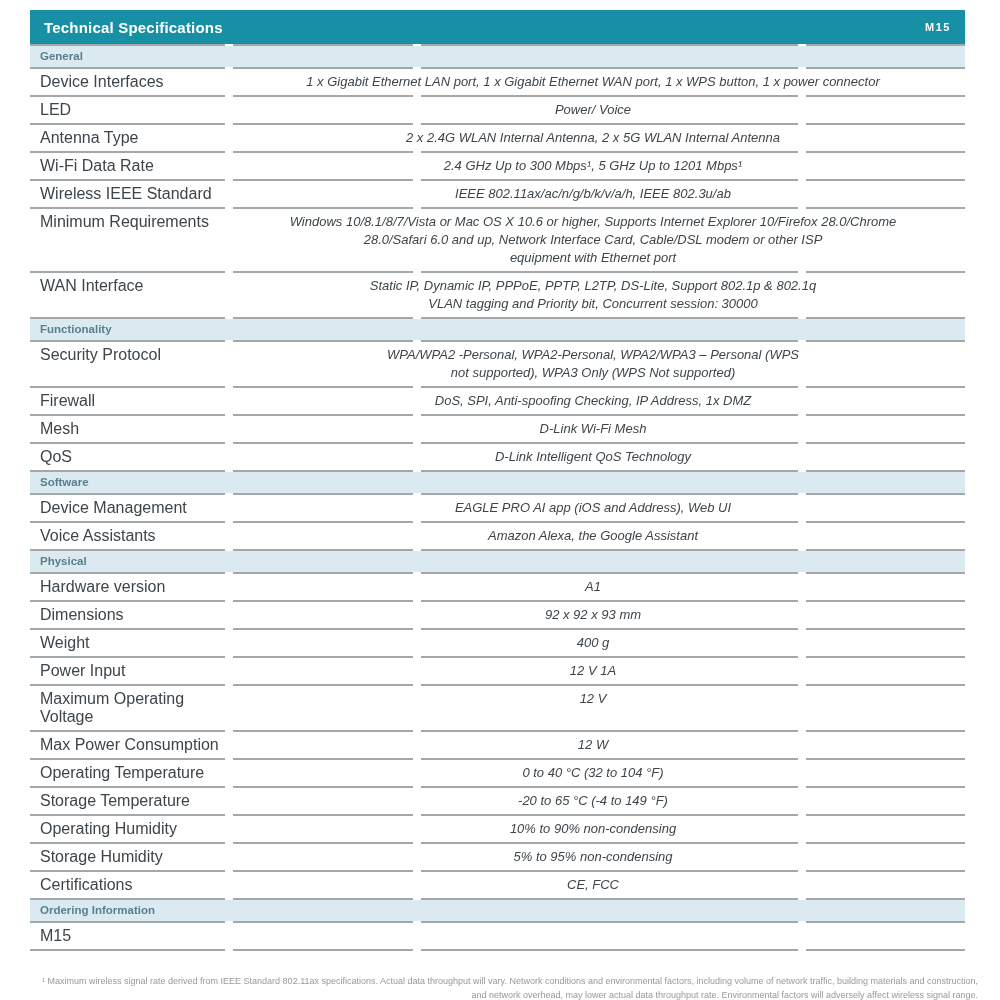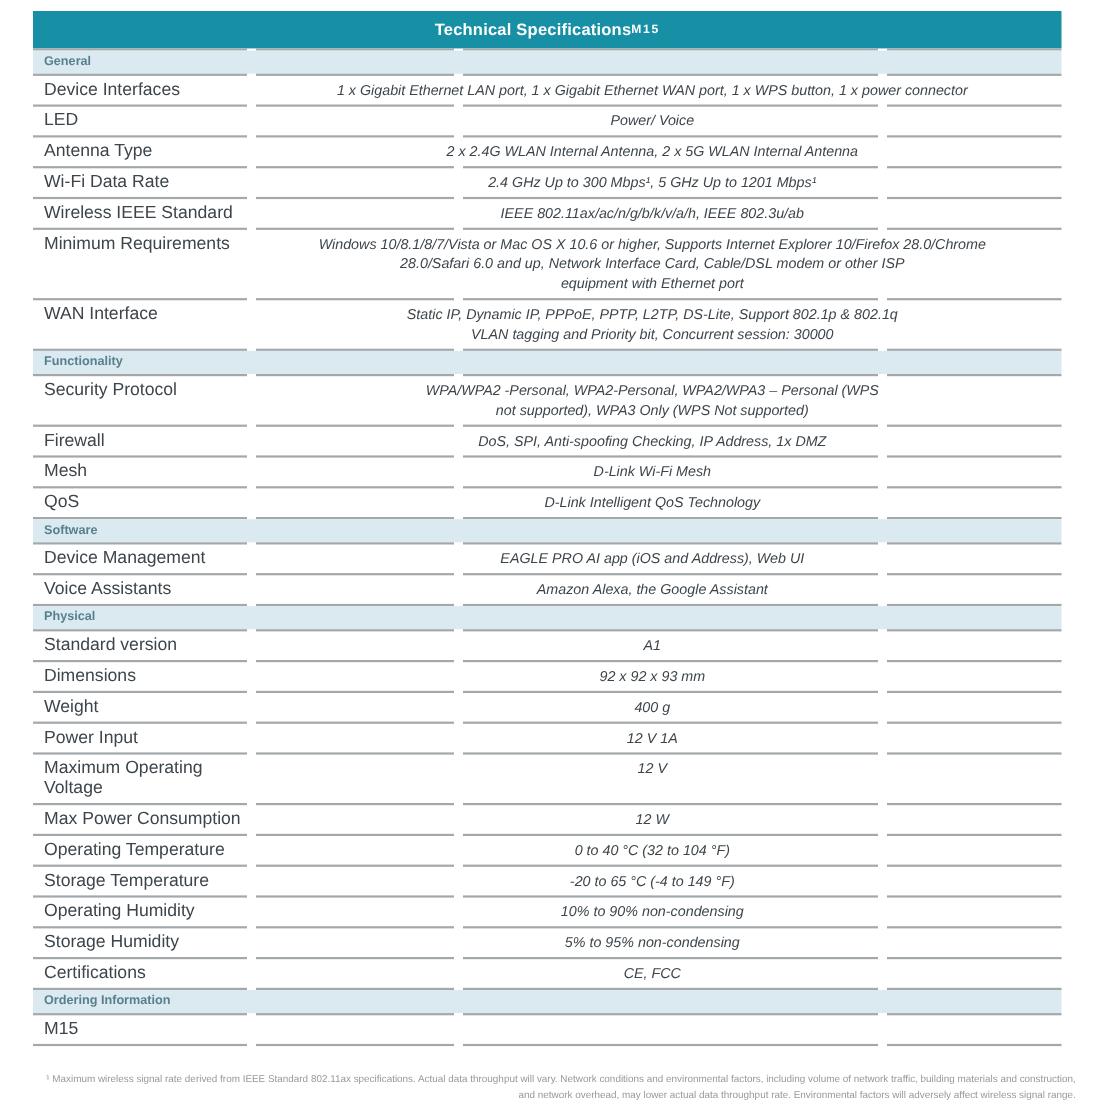--- a/index.html
+++ b/index.html
@@ -9,21 +9,21 @@
     --line:#a3a8ab;
     --text:#3d454b;
     --muted:#96999b;
   }
   *{margin:0;padding:0;box-sizing:border-box;}
   html,body{width:1000px;height:1000px;background:#ffffff;
     font-family:"Liberation Sans",sans-serif;overflow:hidden;}
   .sheet{position:relative;margin:10px 35px 0 30px;width:935px;}
 
   .titlebar{background:var(--accent);height:34px;display:flex;
-    align-items:center;justify-content:center;padding:0 14px;}
+    align-items:center;justify-content:space-between;padding:0 14px;}
   .titlebar .title{color:#ffffff;font-weight:bold;font-size:15px;letter-spacing:.2px;}
   .titlebar .model{color:#ffffff;font-weight:bold;font-size:11px;letter-spacing:1.5px;}
 
   .sep{height:2px;width:100%;
     background:linear-gradient(to right,
       var(--line) 0,var(--line) 195px,
       transparent 195px,transparent 203px,
       var(--line) 203px,var(--line) 383px,
       transparent 383px,transparent 391px,
       var(--line) 391px,var(--line) 768px,
@@ -148,21 +148,21 @@
     <div class="value">Amazon Alexa, the Google Assistant</div>
   </div>
   <div class="sep"></div>
 
   <div class="band">
     <span>Physical</span>
   </div>
   <div class="sep"></div>
 
   <div class="row">
-    <div class="label">Standard version</div>
+    <div class="label">Hardware version</div>
     <div class="value">A1</div>
   </div>
   <div class="sep"></div>
 
   <div class="row">
     <div class="label">Dimensions</div>
     <div class="value">92 x 92 x 93 mm</div>
   </div>
   <div class="sep"></div>
 

